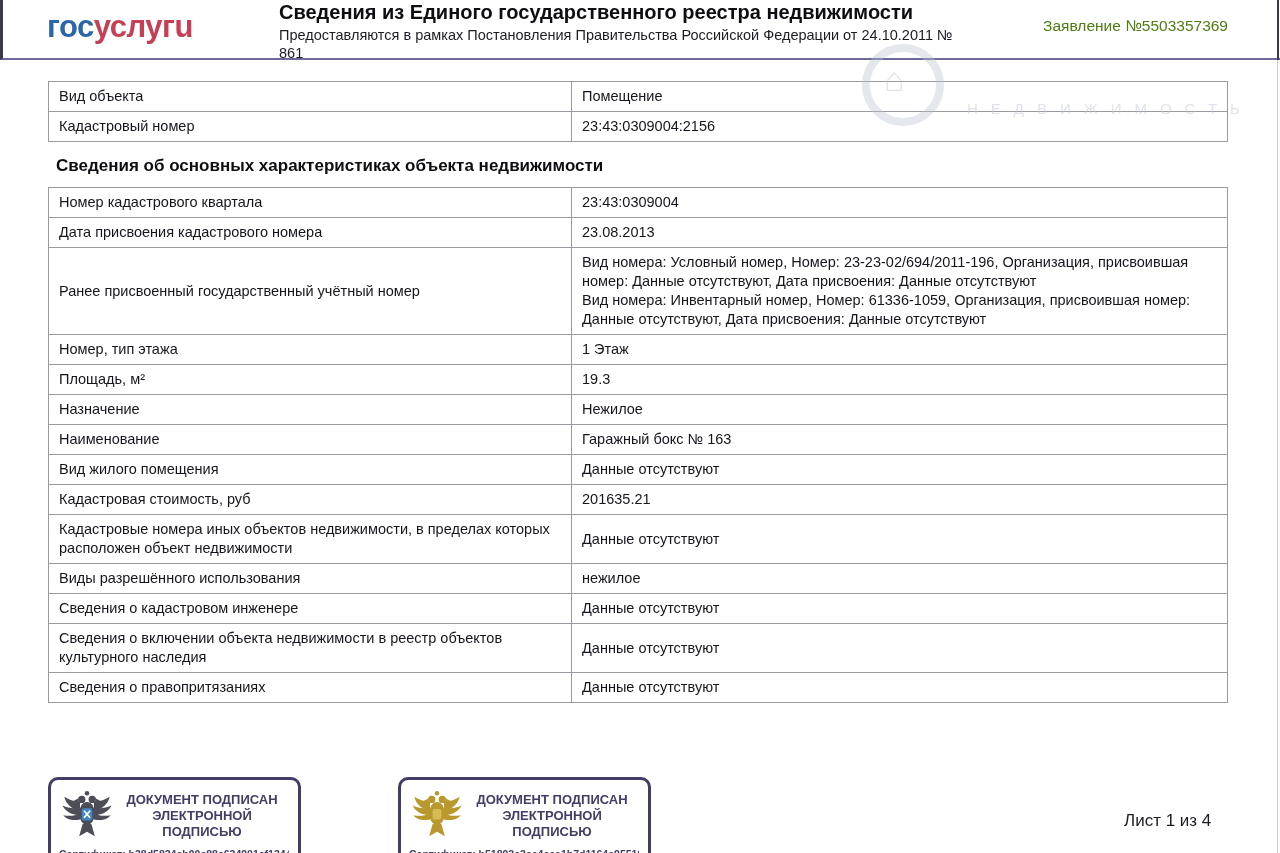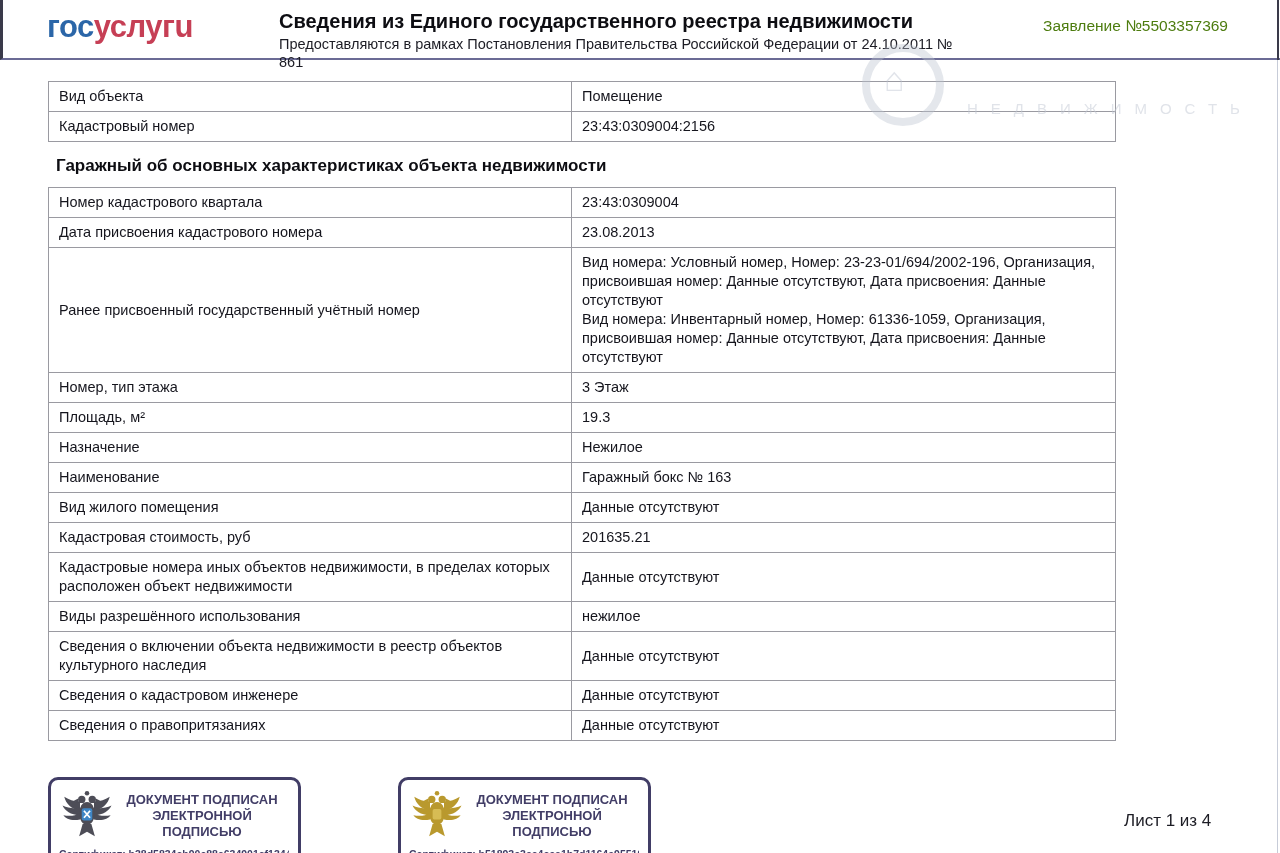--- a/index.html
+++ b/index.html
@@ -17,21 +17,21 @@
     box-sizing:border-box;
   }
   .edge-right-dark{position:absolute;left:1277px;top:0;width:2px;height:60px;background:#3a3a4a;}
   .page-edge{position:absolute;left:1277px;top:60px;width:1px;height:793px;background:#c7ccd8;}
   .logo{
     position:absolute;left:44px;top:11px;
     font-size:31px;font-weight:bold;letter-spacing:-0.5px;line-height:1;
   }
   .logo .blue{color:var(--logo-blue,#2b66a8);}
   .logo .red{color:var(--logo-red,#c63f55);}
-  .header-center{position:absolute;left:276px;top:9px;width:680px;}
+  .header-center{position:absolute;left:276px;top:0;width:680px;}
   .doc-title{font-size:20px;font-weight:bold;color:#0d0d12;line-height:24px;}
   .doc-subtitle{font-size:14.5px;color:#1c1c24;margin-top:2px;line-height:18px;}
   .application-no{position:absolute;right:52px;top:17px;font-size:15.5px;color:#4d7c0f;}
   
   .watermark{position:absolute;left:858px;top:28px;width:400px;height:115px;pointer-events:none;z-index:9;}
   .wm-ring{
     position:absolute;left:4px;top:16px;width:66px;height:66px;border-radius:50%;
     border:8px solid rgba(188,196,208,0.40);
   }
   .wm-ring span{
@@ -39,21 +39,21 @@
   }
   .wm-brand{
     position:absolute;left:92px;top:8px;font-size:56px;font-weight:800;
     letter-spacing:4px;color:rgba(193,200,211,0.42);white-space:nowrap;
   }
   .wm-sub{
     position:absolute;left:109px;top:72px;font-size:15px;font-weight:normal;
     letter-spacing:13px;color:rgba(193,200,211,0.50);white-space:nowrap;
   }
   
-  .doc-table{position:absolute;left:48px;width:1068px;border-collapse:collapse;table-layout:fixed;z-index:2;}
+  .doc-table{position:absolute;left:48px;width:1180px;border-collapse:collapse;table-layout:fixed;z-index:2;}
   .doc-table td{
     border:1px solid #9a9aa1;
     padding:5px 12px 5px 10px;
     font-size:14.5px;line-height:19px;color:#15151d;
     vertical-align:middle;overflow:hidden;
   }
   .doc-table td.label{width:500px;}
   .doc-table td.value{white-space:pre-line;}
   #object-table{top:81px;}
   #characteristics-table{top:187px;}
@@ -107,40 +107,40 @@
         <td class="label">Вид объекта</td>
         <td class="value">Помещение</td>
       </tr>
       <tr>
         <td class="label">Кадастровый номер</td>
         <td class="value">23:43:0309004:2156</td>
       </tr>
     </tbody>
 </table>
 
-<div class="section-title">Гаражный об основных характеристиках объекта недвижимости</div>
+<div class="section-title">Сведения об основных характеристиках объекта недвижимости</div>
 
 <table class="doc-table" id="characteristics-table">
   <tbody>
       <tr>
         <td class="label">Номер кадастрового квартала</td>
         <td class="value">23:43:0309004</td>
       </tr>
       <tr>
         <td class="label">Дата присвоения кадастрового номера</td>
         <td class="value">23.08.2013</td>
       </tr>
       <tr>
         <td class="label">Ранее присвоенный государственный учётный номер</td>
-        <td class="value">Вид номера: Условный номер, Номер: 23-23-01/694/2002-196, Организация, присвоившая номер: Данные отсутствуют, Дата присвоения: Данные отсутствуют
+        <td class="value">Вид номера: Условный номер, Номер: 23-23-02/694/2011-196, Организация, присвоившая номер: Данные отсутствуют, Дата присвоения: Данные отсутствуют
 Вид номера: Инвентарный номер, Номер: 61336-1059, Организация, присвоившая номер: Данные отсутствуют, Дата присвоения: Данные отсутствуют</td>
       </tr>
       <tr>
         <td class="label">Номер, тип этажа</td>
-        <td class="value">3 Этаж</td>
+        <td class="value">1 Этаж</td>
       </tr>
       <tr>
         <td class="label">Площадь, м²</td>
         <td class="value">19.3</td>
       </tr>
       <tr>
         <td class="label">Назначение</td>
         <td class="value">Нежилое</td>
       </tr>
       <tr>
@@ -157,25 +157,25 @@
       </tr>
       <tr>
         <td class="label">Кадастровые номера иных объектов недвижимости, в пределах которых расположен объект недвижимости</td>
         <td class="value">Данные отсутствуют</td>
       </tr>
       <tr>
         <td class="label">Виды разрешённого использования</td>
         <td class="value">нежилое</td>
       </tr>
       <tr>
+        <td class="label">Сведения о кадастровом инженере</td>
+        <td class="value">Данные отсутствуют</td>
+      </tr>
+      <tr>
         <td class="label">Сведения о включении объекта недвижимости в реестр объектов культурного наследия</td>
-        <td class="value">Данные отсутствуют</td>
-      </tr>
-      <tr>
-        <td class="label">Сведения о кадастровом инженере</td>
         <td class="value">Данные отсутствуют</td>
       </tr>
       <tr>
         <td class="label">Сведения о правопритязаниях</td>
         <td class="value">Данные отсутствуют</td>
       </tr>
     </tbody>
 </table>
 
 <div class="stamp" id="stamp-1">

